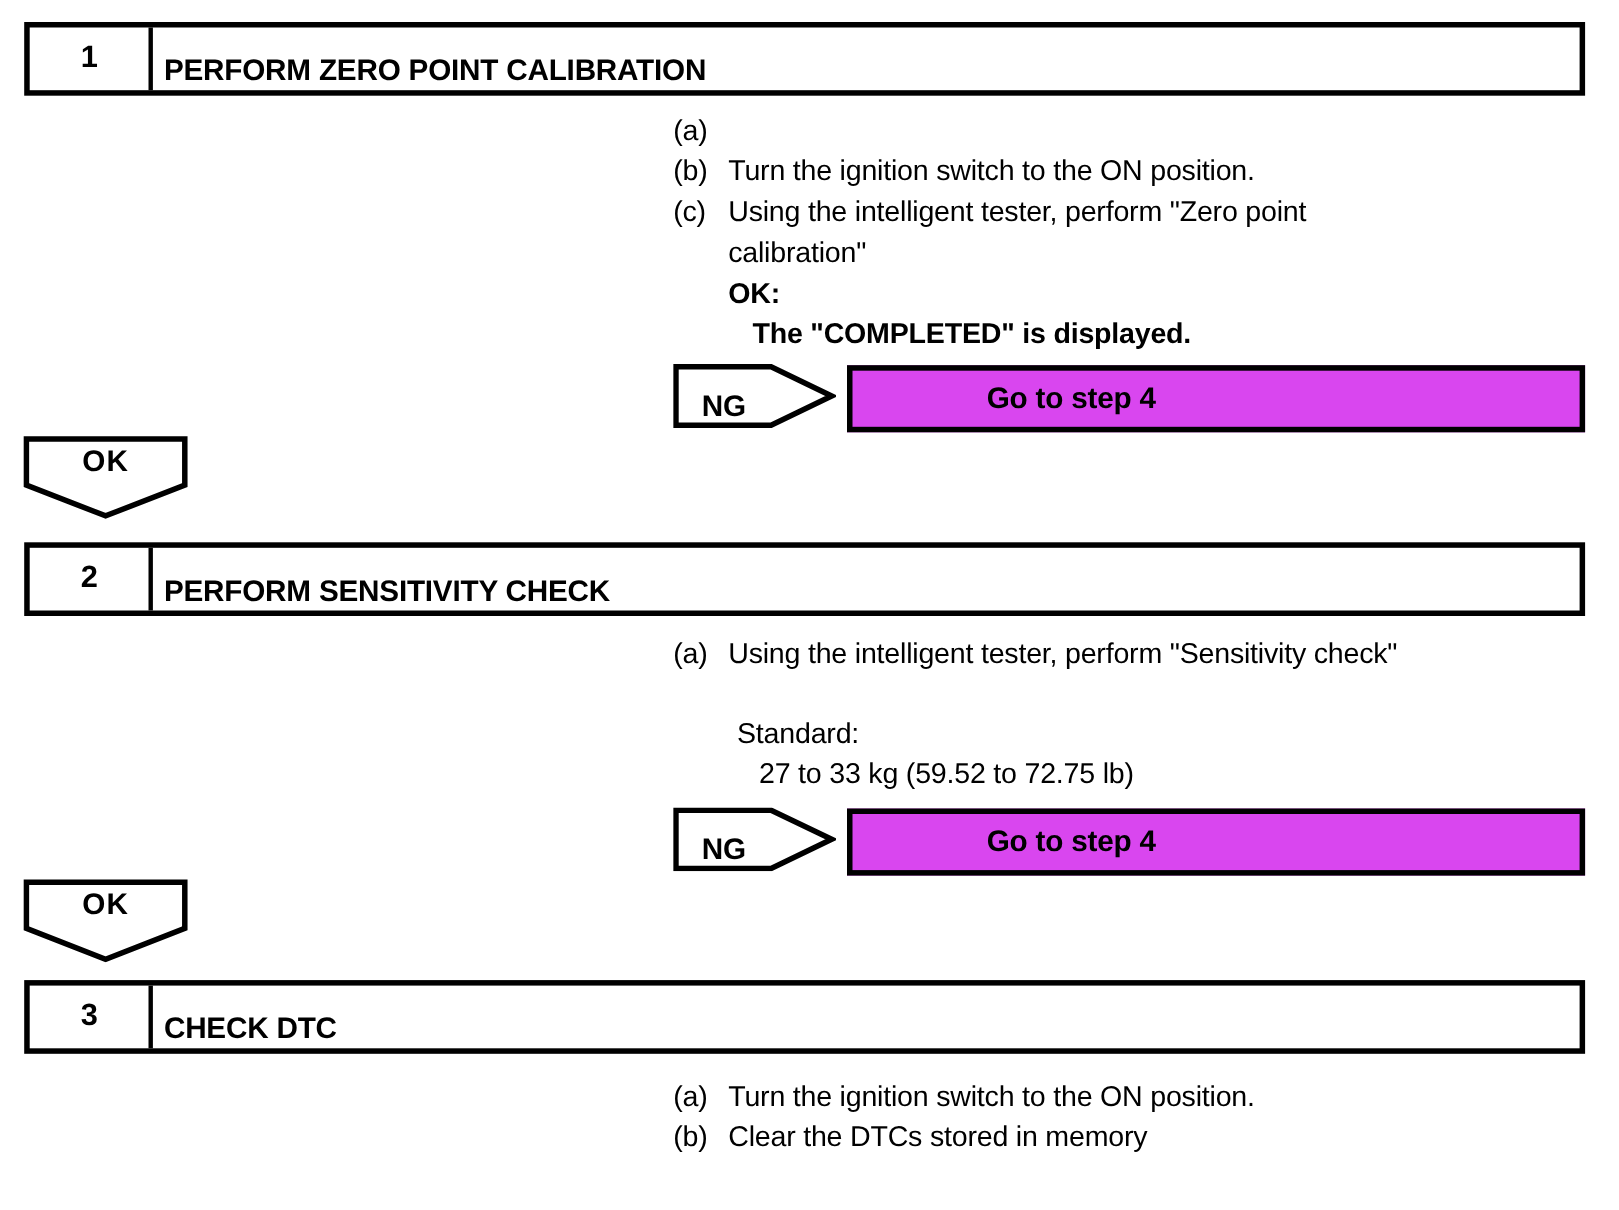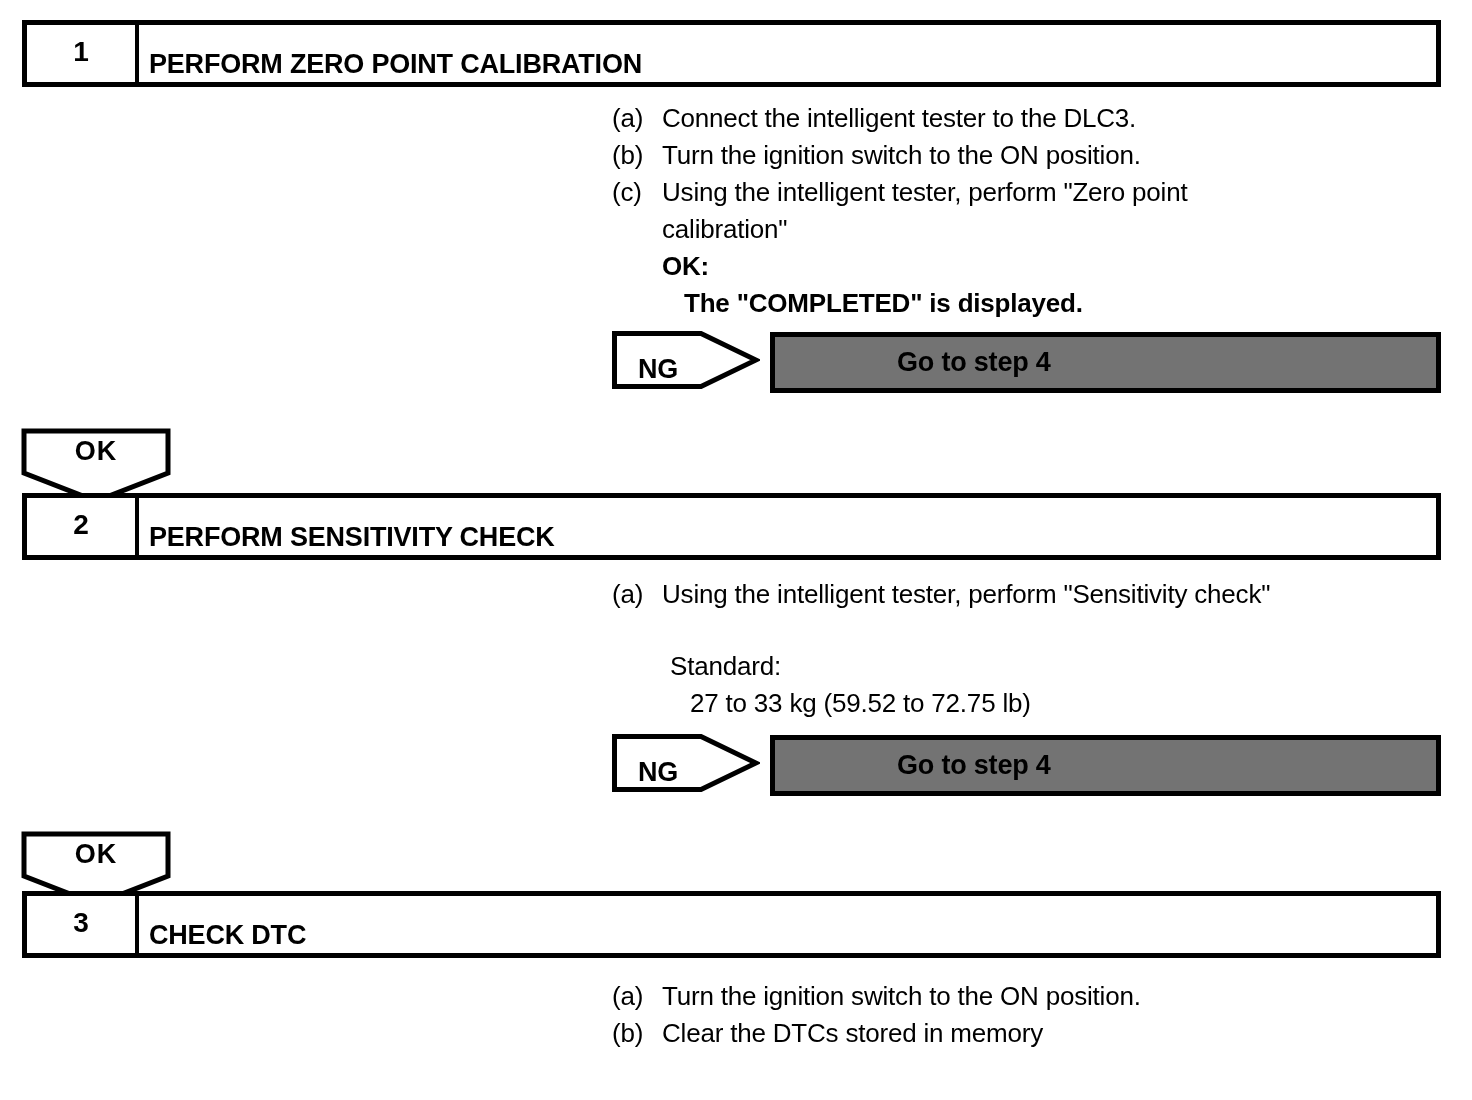--- a/index.html
+++ b/index.html
@@ -103,29 +103,28 @@
     position: absolute;
     width: 671px;
     height: 61px;
     border: 5px solid #000000;
     box-sizing: border-box;
     display: flex;
     align-items: center;
     padding-left: 122px;
     font-size: 27px;
     font-weight: bold;
-    background: #737373;
+    background: #d946ef;
   }
 
   
   .ok-unit {
     position: absolute;
     width: 150px;
     height: 76px;
-    margin-top: 32px;
   }
   .ok-unit svg { display: block; }
   .ok-label {
     position: absolute;
     left: 0;
     top: 8px;
     width: 150px;
     text-align: center;
     font-size: 27px;
     font-weight: bold;
@@ -138,21 +137,20 @@
 <div class="canvas">
 
   <div class="step-header" style="top:20px;">
     <div class="step-number">1</div>
     <div class="step-title">PERFORM ZERO POINT CALIBRATION</div>
   </div>
 
   <div class="content" style="top:100px;">
     <div class="irow">
       <span class="ilabel">(a)</span>
-      <span class="itext">Connect the intelligent tester to the DLC3.</span>
     </div>
     <div class="irow">
       <span class="ilabel">(b)</span>
       <span class="itext">Turn the ignition switch to the ON position.</span>
     </div>
     <div class="irow">
       <span class="ilabel">(c)</span>
       <span class="itext">Using the intelligent tester, perform "Zero point</span>
     </div>
     <div class="irow">

